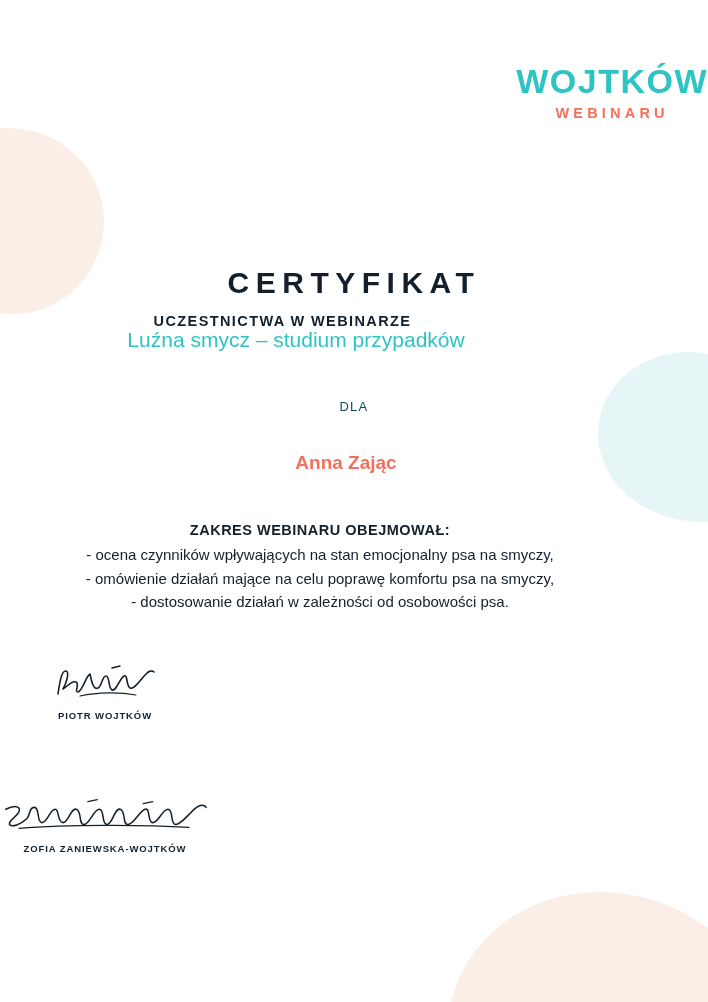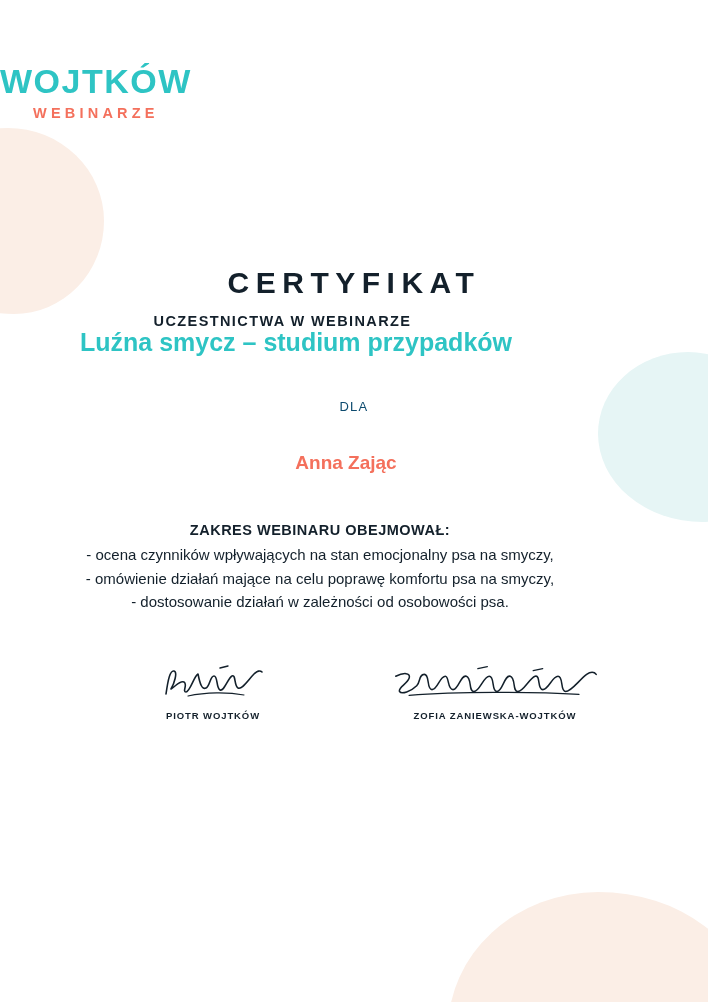--- a/index.html
+++ b/index.html
@@ -59,21 +59,21 @@
     height: 1002px;
   }
 
   
   .logos {
     position: absolute;
     top: 52px;
     left: 0;
     width: 708px;
     display: flex;
-    justify-content: space-between;
+    justify-content: flex-end;
     align-items: flex-start;
     gap: 78px;
   }
   .logo-wojtkow {
     text-align: center;
     padding-top: 12px;
   }
   .logo-wojtkow .word {
     font-size: 34px;
     font-weight: bold;
@@ -121,22 +121,22 @@
     font-size: 14.5px;
     font-weight: bold;
     letter-spacing: 1.4px;
     color: #13202b;
   }
   .webinar-name {
     position: absolute;
     top: 328px;
     width: 592px;
     text-align: center;
-    font-size: 25px;
-    font-weight: bold;
+    font-size: 21px;
+    font-weight: normal;
     color: #2ec4c4;
   }
 
   .for-label {
     position: absolute;
     top: 399px;
     width: 708px;
     text-align: center;
     font-size: 13px;
     letter-spacing: 1.3px;
@@ -174,20 +174,21 @@
 
   
   .signatures {
     position: absolute;
     top: 660px;
     left: 0;
     width: 708px;
     display: flex;
     justify-content: center;
     gap: 72px;
+    flex-direction: column;
   }
   .sig-block {
     text-align: center;
     width: 210px;
   }
   .sig-mark {
     height: 42px;
     display: flex;
     align-items: flex-end;
     justify-content: center;
@@ -217,21 +218,21 @@
   <div class="blob blob-peach-left"></div>
   <div class="blob blob-mint-right"></div>
   <div class="blob blob-peach-bottom"></div>
 
   <div class="content">
 
     <div class="logos">
 
       <div class="logo-wojtkow">
         <div class="word">WOJTKÓW</div>
-        <div class="sub">WEBINARZE</div>
+        <div class="sub">WEBINARU</div>
       </div>
 
 
     </div>
 
     <div class="cert-title">CERTYFIKAT</div>
     <div class="cert-subtitle">UCZESTNICTWA W WEBINARZE</div>
     <div class="webinar-name">Luźna smycz – studium przypadków</div>
 
     <div class="for-label">DLA</div>

